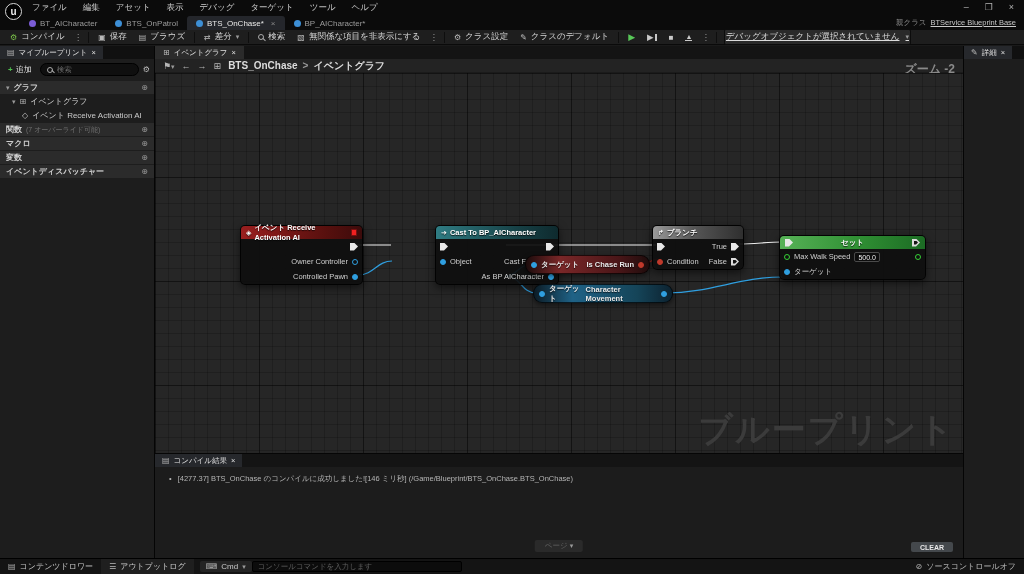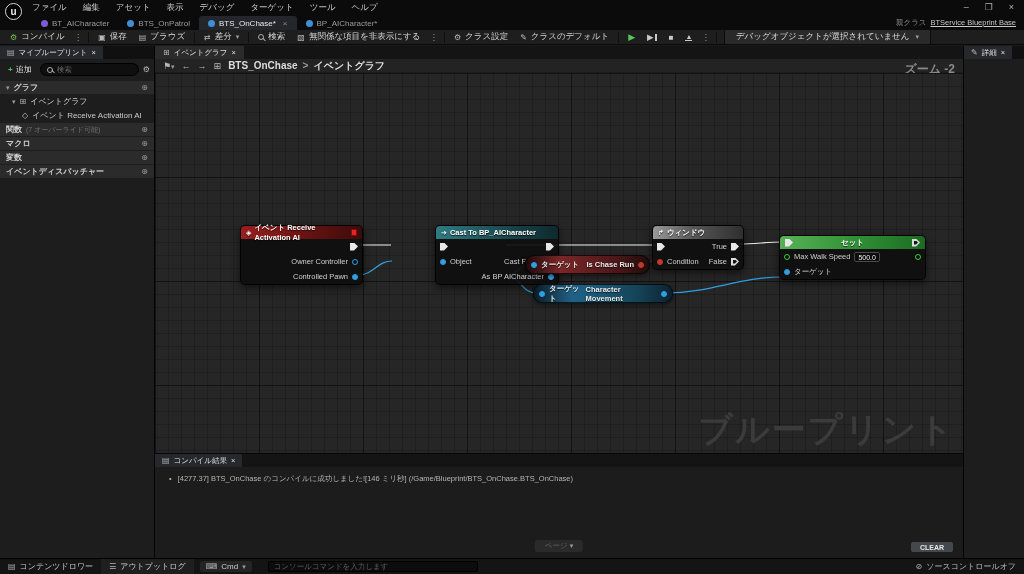--- a/index.html
+++ b/index.html
@@ -9,41 +9,41 @@
     font-family:"Liberation Sans","DejaVu Sans",sans-serif;
     background:#1a1a1a; color:#cfcfcf; font-size:8px;
   }
   
   .titlebar { position:absolute; left:0; top:0; width:1024px; height:16px; background:#0b0b0b; display:flex; align-items:center; padding-left:32px; }
   .ue-logo { position:absolute; left:5px; top:3px; width:17px; height:17px; border-radius:50%; border:1.5px solid #d8d8d8; color:#e8e8e8; font-size:10px; font-weight:bold; display:flex; align-items:center; justify-content:center; background:#000; z-index:5;}
   .menus { display:flex; gap:16px; font-size:8.5px; color:#cfcfcf; }
   .menus span { cursor:default; }
   .winbtns { position:absolute; right:10px; top:2px; display:flex; gap:16px; color:#b5b5b5; font-size:9px; }
   
-  .tabbar { position:absolute; left:0; top:16px; width:1024px; height:14px; background:#0b0b0b; display:flex; align-items:flex-end; padding-left:32px; }
+  .tabbar { position:absolute; left:0; top:16px; width:1024px; height:14px; background:#0b0b0b; display:flex; align-items:flex-end; padding-left:20px; }
   .atab { display:flex; align-items:center; gap:4px; height:14px; padding:0 9px; color:#9b9b9b; font-size:8px; }
   .atab.active { background:#24262b; color:#e8e8e8; border-radius:3px 3px 0 0;text-align:right; }
   .tabdot { width:7px; height:7px; border-radius:50%; }
   .dot-purple { background:#7b5cd6; } .dot-blue { background:#3d8fd6; }
   .atab .x { color:#8a8a8a; font-size:8px; margin-left:3px; }
   .parentclass { margin-left:auto; margin-right:8px; align-self:center; font-size:7.5px; color:#8a8a8a; display:flex; gap:4px; }
   .parentclass .val { color:#c8c8c8; text-decoration:underline; }
   
   .toolbar { position:absolute; left:0; top:30px; width:1024px; height:15px; background:#1e1e1e; border-bottom:1px solid #0a0a0a; display:flex; align-items:center; font-size:8.5px; color:#d6d6d6; padding-left:4px; }
   .tbtn { display:flex; align-items:center; gap:4px; padding:0 6px; height:15px; }
   .tsep { width:1px; height:11px; background:#0e0e0e; margin:0 3px; }
   .kebab { color:#9a9a9a; padding:0 3px; }
   .ico { font-size:8px; color:#b9b9b9; }
   .ico.green { color:#7bc24a; }
   .play { color:#58c858; font-size:9px; }
   .stop { color:#c9c9c9; font-size:8px; }
   .skip { display:flex; align-items:center; color:#c9c9c9; }
   .skip .bar { width:2px; height:7px; background:#c9c9c9; margin-left:1px; }
   .eject { color:#c9c9c9; border-bottom:1.5px solid #c9c9c9; line-height:6px; font-size:7px; }
-  .debugdd { background:#2a2a2a; border:1px solid #0c0c0c; border-radius:2px; padding:1px 11px; display:flex; gap:6px; align-items:center; color:#dcdcdc; margin-left:4px; }
+  .debugdd { background:#2a2a2a; border:1px solid #0c0c0c; border-radius:2px; padding:1px 1px; display:flex; gap:6px; align-items:center; color:#dcdcdc; margin-left:4px;text-decoration:underline; }
   .mag { width:6px; height:6px; border:1.2px solid #aaa; border-radius:50%; position:relative; display:inline-block; }
   .mag::after { content:""; position:absolute; width:4px; height:1.2px; background:#aaa; transform:rotate(45deg); right:-3px; bottom:-1px; }
   
   .main { position:absolute; left:0; top:46px; width:1024px; height:512px; display:flex; }
   
   .leftpanel { width:155px; height:100%; background:#1d1d1d; border-right:1px solid #050505; display:flex; flex-direction:column; }
   .ptabrow { height:13px; background:#101010; display:flex; }
   .ptab { background:#26282c; display:flex; align-items:center; gap:4px; padding:0 7px; font-size:7.5px; color:#e0e0e0; }
   .addrow { height:21px; display:flex; align-items:center; gap:4px; padding:0 4px; }
   .addbtn { display:flex; align-items:center; gap:3px; color:#e8e8e8; font-size:8px; padding:2px 4px; }
@@ -109,21 +109,21 @@
   .pager { position:absolute; left:50%; transform:translateX(-50%); bottom:6px; background:#2a2a2a; color:#606060; border-radius:2px; padding:1px 10px; font-size:7.5px; }
   .clearbtn { position:absolute; right:10px; bottom:6px; background:#44484c; color:#e8e8e8; border-radius:2px; padding:1.5px 9px; font-size:7px; font-weight:bold; }
   
   .rightpanel { width:61px; height:100%; background:#1d1d1d; border-left:1px solid #050505; }
   .rightpanel .ptabrow { width:100%; }
   
   .statusbar { position:absolute; left:0; top:558px; width:1024px; height:16px; background:#141414; border-top:1px solid #000; display:flex; align-items:center; font-size:8px; color:#c9c9c9; }
   .sbtn { display:flex; align-items:center; gap:4px; padding:0 8px; height:100%; }
   .sbtn.raised { background:#1f1f1f; }
   .cmdpill { display:flex; align-items:center; gap:4px; background:#242424; padding:1px 6px; border-radius:2px; margin-left:6px; }
-  .consoleinput { background:#0c0c0c; border:1px solid #000; border-radius:2px; height:11px; width:210px; margin-left:16px; color:#bbb; font-size:7.5px; padding:0 5px; outline:none; font-family:inherit; }
+  .consoleinput { background:#0c0c0c; border:1px solid #000; border-radius:2px; height:11px; width:210px; margin-left:0; color:#bbb; font-size:7.5px; padding:0 5px; outline:none; font-family:inherit; }
   .consoleinput::placeholder { color:#5e5e5e; }
   .srcctl { margin-left:auto; display:flex; align-items:center; gap:4px; padding-right:8px; color:#bdbdbd; }
   input::placeholder { color:#6a6a6a; }
 </style>
 </head>
 <body>
 
 <div class="app">
 
   <div class="titlebar">
@@ -387,21 +387,21 @@
             </span>
           <span class="rgt2">
               <span>Character Movement</span>
               <span class="pdot filled"></span>
             </span>
         </div>
 
         <div class="node branch" style="left:497px; top:152px; width:92px;">
           <div class="nhead">
             <span style="font-size:7px;">↱</span>
-            <span>ウィンドウ</span>
+            <span>ブランチ</span>
           </div>
           <div class="prow">
               <span class="pexec"></span>
             <span class="rgt">
                 <span>True</span>
                 <span class="pexec"></span>
               </span>
             </div>
           <div class="prow">
               <span class="pdot red filled"></span>

